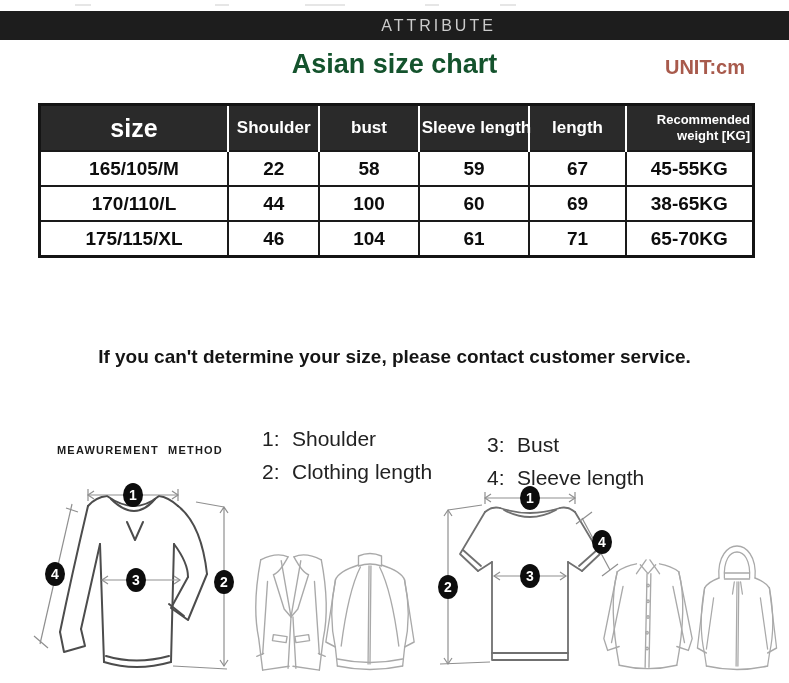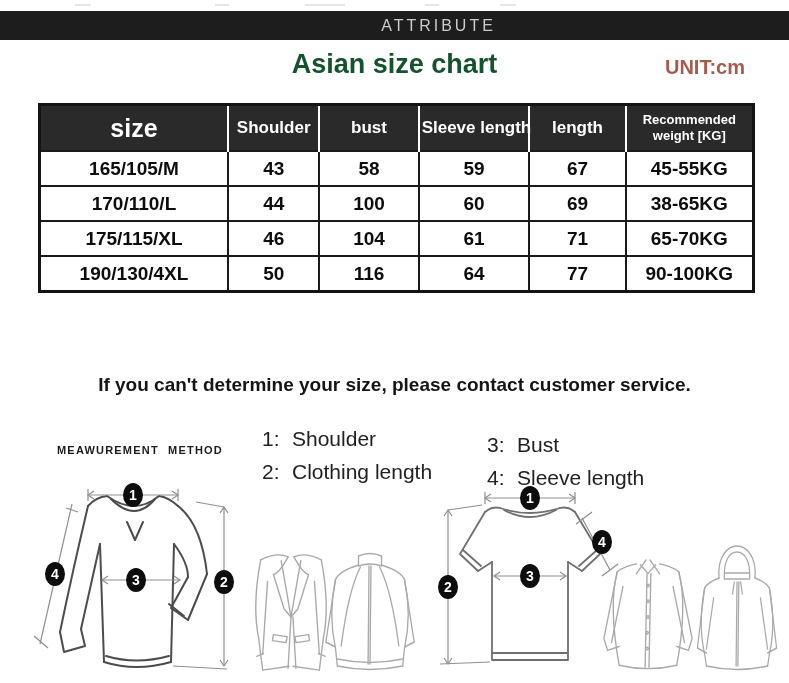--- a/index.html
+++ b/index.html
@@ -26,28 +26,28 @@
   table.size-table{
     position:absolute;left:38px;top:86px;width:717px;border-collapse:collapse;
     table-layout:fixed;border:3px solid #141414;margin-top:17px;
   }
   table.size-table th{
     background:#2a2a2a;color:#fff;height:44px;font-weight:bold;white-space:nowrap;
     border-left:2px solid #ffffff;padding:0 2px;
   }
   table.size-table th:first-child{border-left:none;font-size:25px;}
   table.size-table th.h-mid{font-size:17px;}
-  table.size-table th.h-weight{font-size:13px;white-space:normal;line-height:1.25;}
+  table.size-table th.h-weight{font-size:13px;white-space:normal;line-height:1.25;text-align:right;}
   table.size-table td{
     border:2px solid #1a1a1a;text-align:center;height:31px;
     font-size:19px;font-weight:bold;color:#0d0d0d;
   }
   .notice{
     position:absolute;left:0;top:346px;width:789px;text-align:center;
-    font-size:19px;font-weight:bold;color:#151515;margin-top:28px;
+    font-size:19px;font-weight:bold;color:#151515;
   }
   .method-label{
     position:absolute;left:57px;top:444px;font-size:11px;font-weight:bold;
     letter-spacing:1.2px;word-spacing:5px;color:#1c1c1c;
   }
   .legend{position:absolute;font-size:21px;color:#222;}
   .legend-col1{left:262px;top:422px;}
   .legend-col2{left:487px;top:428px;}
   .legend-item{display:flex;line-height:33px;}
   .legend-item .num{width:30px;}
@@ -98,21 +98,21 @@
         <th class="h-mid">Shoulder</th>
         <th class="h-mid">bust</th>
         <th class="h-mid">Sleeve length</th>
         <th class="h-mid">length</th>
         <th class="h-weight">Recommended weight [KG]</th>
       </tr>
     </thead>
     <tbody>
       <tr>
         <td>165/105/M</td>
-        <td>43</td>
+        <td>22</td>
         <td>58</td>
         <td>59</td>
         <td>67</td>
         <td>45-55KG</td>
       </tr>
       <tr>
         <td>170/110/L</td>
         <td>44</td>
         <td>100</td>
         <td>60</td>
@@ -120,28 +120,20 @@
         <td>38-65KG</td>
       </tr>
       <tr>
         <td>175/115/XL</td>
         <td>46</td>
         <td>104</td>
         <td>61</td>
         <td>71</td>
         <td>65-70KG</td>
       </tr>
-      <tr>
-        <td>190/130/4XL</td>
-        <td>50</td>
-        <td>116</td>
-        <td>64</td>
-        <td>77</td>
-        <td>90-100KG</td>
-      </tr>
     </tbody>
   </table>
 
   <div class="notice">If you can't determine your size, please contact customer service.</div>
 
   <div class="method-label">MEAWUREMENT METHOD</div>
 
   <div class="legend legend-col1">
     <div class="legend-item">
       <span class="num">1:</span>

